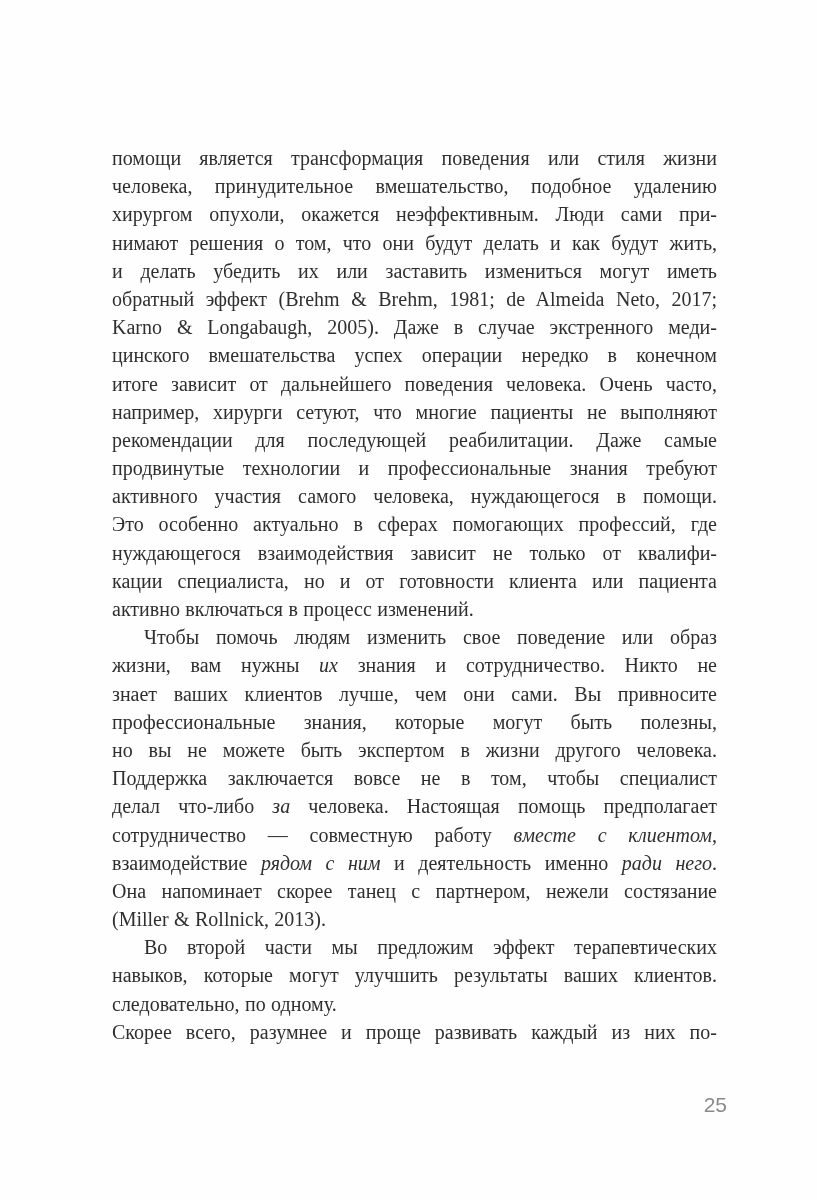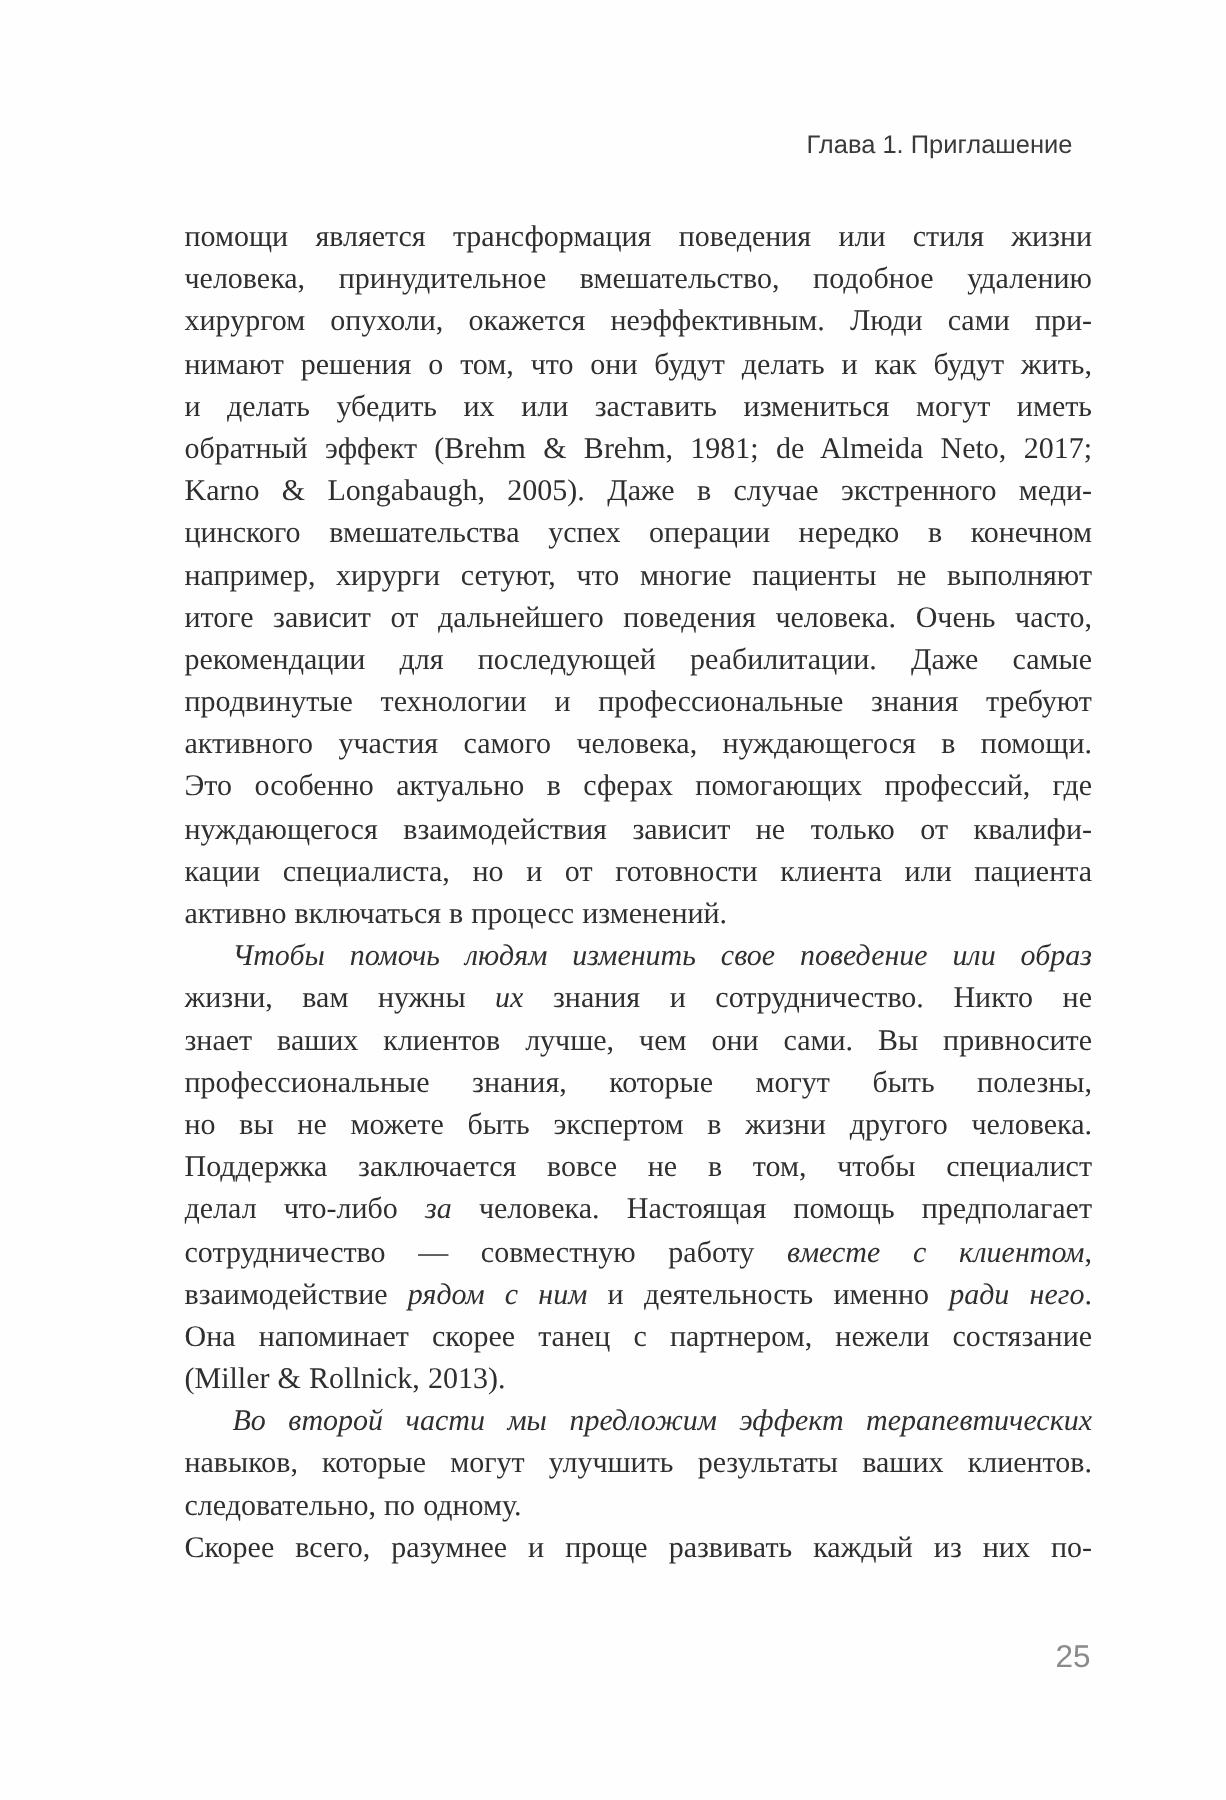--- a/index.html
+++ b/index.html
@@ -29,70 +29,68 @@
     width: 605px;
     text-align: right;
     font-family: "Liberation Sans", "DejaVu Sans", sans-serif;
     font-size: 17px;
     line-height: 20px;
     color: var(--head);
   }
   .body-text {
     position: absolute;
     top: 144px;
-    left: 123px;
+    left: 112px;
     width: 605px;
     color: var(--text);
   }
   .line {
     font-size: 20px;
     line-height: 28.2px;
     height: 28.2px;
     overflow: hidden;
     text-align: justify;
     text-align-last: justify;
     word-spacing: 0.02em;
   }
   .line.para-end {
     text-align-last: left;
   }
   .line.indent {
     text-indent: 32px;
-    font-style: italic;
   }
   .it { font-style: italic; }
   .page-number {
     position: absolute;
     top: 1092px;
     left: 122px;
     width: 605px;
     text-align: right;
     font-family: "Liberation Sans", "DejaVu Sans", sans-serif;
     font-size: 21px;
     line-height: 26px;
     color: var(--pagenum);
   }
 </style>
 </head>
 <body>
 
 <div class="page">
-  <div class="running-head">Глава 1. Приглашение</div>
 
   <div class="body-text">
       <div class="line"><span>помощи является трансформация поведения или стиля жизни</span></div>
       <div class="line"><span>человека, принудительное вмешательство, подобное удалению</span></div>
       <div class="line"><span>хирургом опухоли, окажется неэффективным. Люди сами при-</span></div>
       <div class="line"><span>нимают решения о том, что они будут делать и как будут жить,</span></div>
       <div class="line"><span>и делать убедить их или заставить измениться могут иметь</span></div>
       <div class="line"><span>обратный эффект (Brehm &amp; Brehm, 1981; de Almeida Neto, 2017;</span></div>
       <div class="line"><span>Karno &amp; Longabaugh, 2005). Даже в случае экстренного меди-</span></div>
       <div class="line"><span>цинского вмешательства успех операции нередко в конечном</span></div>
+      <div class="line"><span>итоге зависит от дальнейшего поведения человека. Очень часто,</span></div>
       <div class="line"><span>например, хирурги сетуют, что многие пациенты не выполняют</span></div>
-      <div class="line"><span>итоге зависит от дальнейшего поведения человека. Очень часто,</span></div>
       <div class="line"><span>рекомендации для последующей реабилитации. Даже самые</span></div>
       <div class="line"><span>продвинутые технологии и профессиональные знания требуют</span></div>
       <div class="line"><span>активного участия самого человека, нуждающегося в помощи.</span></div>
       <div class="line"><span>Это особенно актуально в сферах помогающих профессий, где</span></div>
       <div class="line"><span>нуждающегося взаимодействия зависит не только от квалифи-</span></div>
       <div class="line"><span>кации специалиста, но и от готовности клиента или пациента</span></div>
       <div class="line para-end"><span>активно включаться в процесс изменений.</span></div>
       <div class="line indent"><span>Чтобы помочь людям изменить свое поведение или образ</span></div>
       <div class="line"><span>жизни, вам нужны </span><span class="it">их</span><span> знания и сотрудничество. Никто не</span></div>
       <div class="line"><span>знает ваших клиентов лучше, чем они сами. Вы привносите</span></div>

